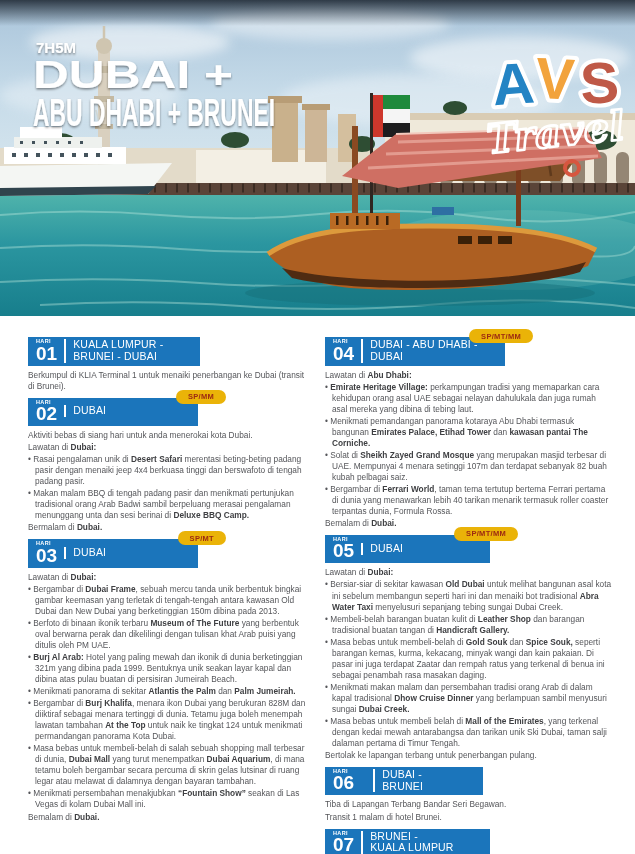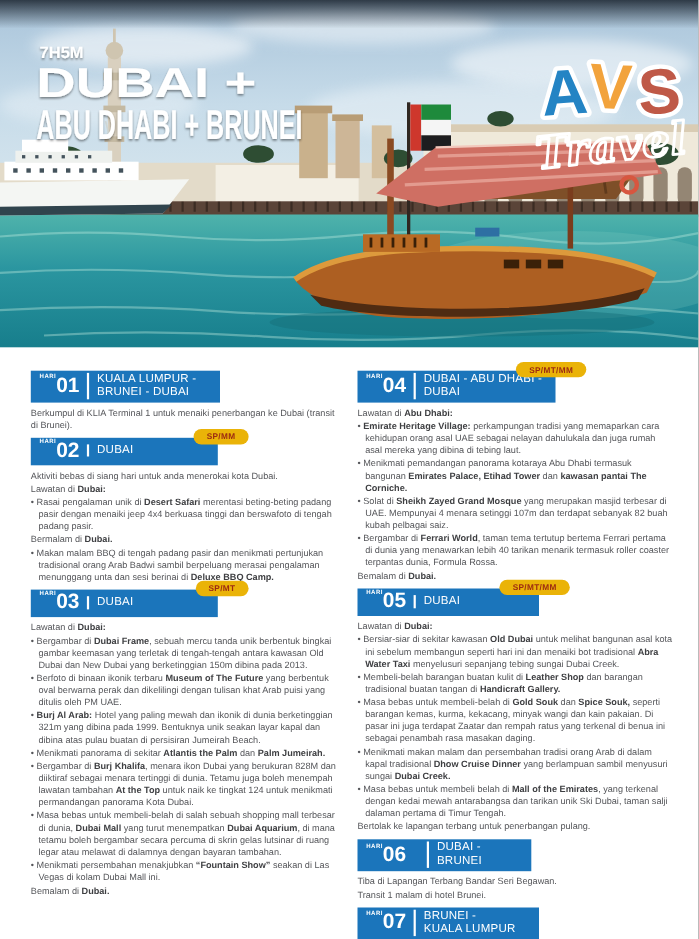--- a/index.html
+++ b/index.html
@@ -5,21 +5,21 @@
   html,body{margin:0;padding:0;background:#888;}
   .page{position:relative;width:635px;height:854px;background:#fff;overflow:hidden;
         font-family:"Liberation Sans",sans-serif;margin:0 auto;}
   .hero{position:absolute;top:0;left:0;width:635px;height:316px;display:block;}
   .col{position:absolute;top:337px;}
   #col-left{left:28px;width:281px;}
   #col-right{left:325px;width:288px;}
   .day{margin-bottom:6px;}
   .day-bar{position:relative;background:#1b75bb;color:#fff;display:flex;align-items:center;
            padding:2px 8px 3px 8px;margin-bottom:4px;min-height:25px;box-sizing:border-box;}
-  .day-num{display:flex;align-items:flex-start;line-height:1;margin-right:7px;text-align:center;}
+  .day-num{display:flex;flex-direction:column;align-items:flex-start;line-height:1;margin-right:7px;text-align:center;}
   .hari{font-size:5.5px;font-weight:bold;letter-spacing:.4px;margin-bottom:-1px;}
   .num{font-size:19px;font-weight:bold;}
   .day-title{border-left:2px solid #fff;padding-left:7px;font-weight:normal;font-size:10.5px;
              line-height:1.12;text-transform:uppercase;letter-spacing:.2px;}
   .badge{position:absolute;top:-8px;right:-28px;background:#eab308;color:#9c2a12;font-size:7.5px;
          font-weight:bold;padding:2.5px 12px;border-radius:10px;letter-spacing:.3px;white-space:nowrap;}
   .para{margin:0 0 1px;font-size:8.3px;line-height:1.33;color:#55565a;}
   .para .b{font-weight:bold;color:#3e3f42;}
   .para.bullet{padding-left:7px;text-indent:-7px;}
 </style>
@@ -225,22 +225,22 @@
             <span class="num">02</span>
           </div>
           <div class="day-title">
             <div class="tline">DUBAI</div>
           </div>
           <span class="badge">SP/MM</span>
         </div>
         <p class="para"><span>Aktiviti bebas di siang hari untuk anda menerokai kota Dubai.</span></p>
         <p class="para"><span>Lawatan di </span><span class="b">Dubai:</span></p>
         <p class="para bullet"><span class="bu">• </span><span>Rasai pengalaman unik di </span><span class="b">Desert Safari</span><span> merentasi beting-beting padang pasir dengan menaiki jeep 4x4 berkuasa tinggi dan berswafoto di tengah padang pasir.</span></p>
+        <p class="para bullet"><span class="bu">• </span><span>Makan malam BBQ di tengah padang pasir dan menikmati pertunjukan tradisional orang Arab Badwi sambil berpeluang merasai pengalaman menunggang unta dan sesi berinai di </span><span class="b">Deluxe BBQ Camp.</span></p>
         <p class="para"><span>Bermalam di </span><span class="b">Dubai.</span></p>
-        <p class="para bullet"><span class="bu">• </span><span>Makan malam BBQ di tengah padang pasir dan menikmati pertunjukan tradisional orang Arab Badwi sambil berpeluang merasai pengalaman menunggang unta dan sesi berinai di </span><span class="b">Deluxe BBQ Camp.</span></p>
       </section>
       <section class="day">
         <div class="day-bar" style="width: 170px;">
           <div class="day-num">
             <span class="hari">HARI</span>
             <span class="num">03</span>
           </div>
           <div class="day-title">
             <div class="tline">DUBAI</div>
           </div>

